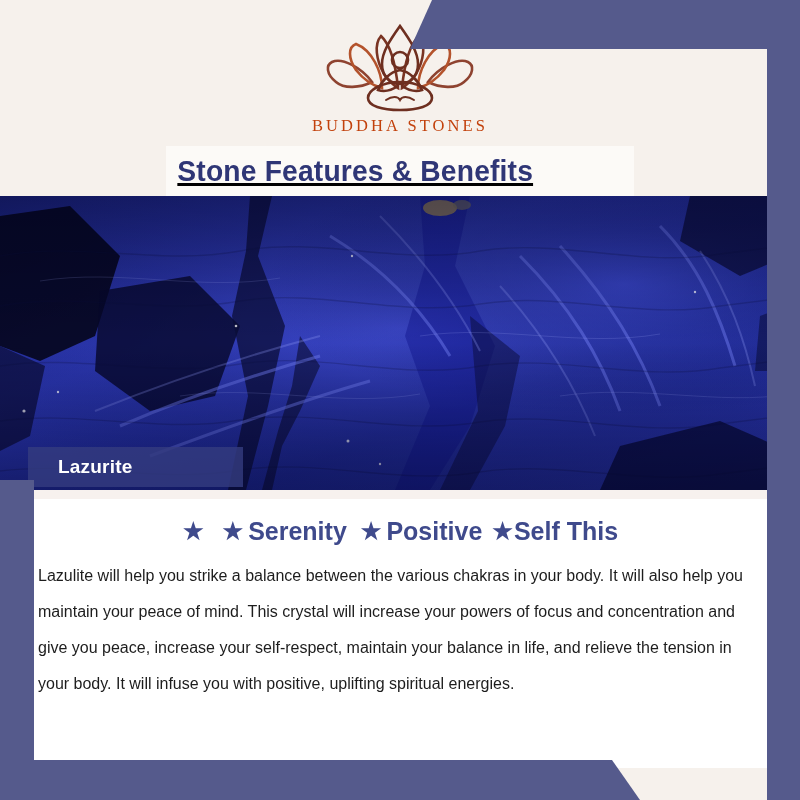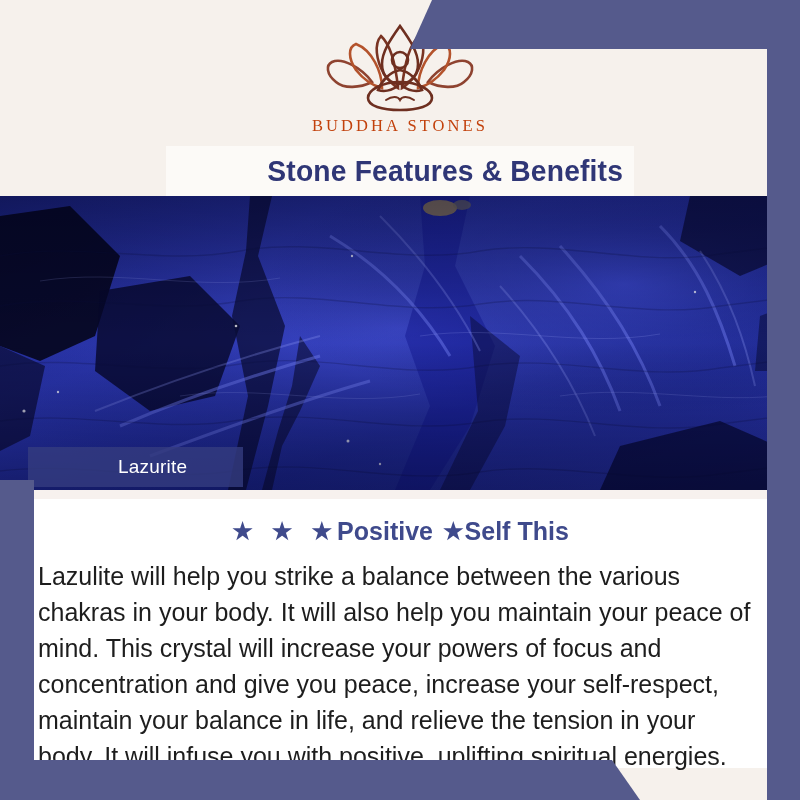--- a/index.html
+++ b/index.html
@@ -47,22 +47,23 @@
     margin-top:4px;
     font-family:"Liberation Serif", serif;
     font-size:16.5px;letter-spacing:3.1px;
     color:#c2410c;font-weight:400;
     text-align:center;
   }
 
   .title-band{
     position:absolute;top:146px;left:166px;width:468px;height:50px;
     background:#fcfaf7;
-    display:flex;align-items:center;justify-content:flex-end;
+    display:flex;align-items:center;justify-content:flex-start;
     z-index:3;
+    text-decoration:underline;
   }
   .title-text{
     font-family:"Liberation Sans Narrow","Liberation Sans",sans-serif;
     font-weight:bold;font-size:30px;
     color:#2f3676;letter-spacing:.2px;
     transform:scaleX(.94);
     white-space:nowrap;
   }
 
   
@@ -73,23 +74,23 @@
   }
   .photo svg{display:block;width:800px;height:294px;}
 
   .stone-label{
     position:absolute;top:447px;left:28px;width:215px;height:40px;
     background:rgba(52,60,128,.80);
     display:flex;align-items:center;
     z-index:4;
   }
   .stone-label-text{
-    margin-left:90px;
+    margin-left:30px;
     font-family:"Liberation Sans",sans-serif;
-    font-weight:normal;font-size:19px;color:#ffffff;
+    font-weight:bold;font-size:19px;color:#ffffff;
     letter-spacing:.2px;
   }
 
   
   .panel{
     position:absolute;top:490px;left:34px;width:733px;height:278px;
     background:#ffffff;z-index:4;
   }
   .panel-topfade{
     position:absolute;top:0;left:0;width:733px;height:9px;
@@ -105,21 +106,21 @@
     font-weight:bold;font-size:25px;color:#3f4a8c;
     display:inline-flex;align-items:center;
   }
   .kw .star{font-size:23px;line-height:1;margin-right:5px;}
   .kw + .kw{margin-left:14px;}
   .kw.tight + .kw.tight{margin-left:10px;}
 
   .body-text{
     position:absolute;top:68px;left:4px;width:715px;
     font-family:"Liberation Sans Narrow","Liberation Sans",sans-serif;
-    font-size:25px;line-height:36px;
+    font-size:16px;line-height:36px;
     color:#1d1d1d;font-weight:400;
     text-align:left;
     letter-spacing:0px;
   }
 </style>
 </head>
 <body>
 
 <div class="poster">
 
@@ -253,20 +254,21 @@
 
   <div class="panel">
     <div class="panel-topfade"></div>
 
     <div class="keywords">
       <span class="kw">
         <span class="star">★</span>
       </span>
       <span class="kw">
         <span class="star">★</span>
+          <span>Serenity</span>
       </span>
       <span class="kw tight">
         <span class="star">★</span>
           <span>Positive</span>
       </span>
       <span class="kw tight">
         <span class="star" style="margin-right:1px">★</span>
           <span>Self This</span>
       </span>
     </div>

